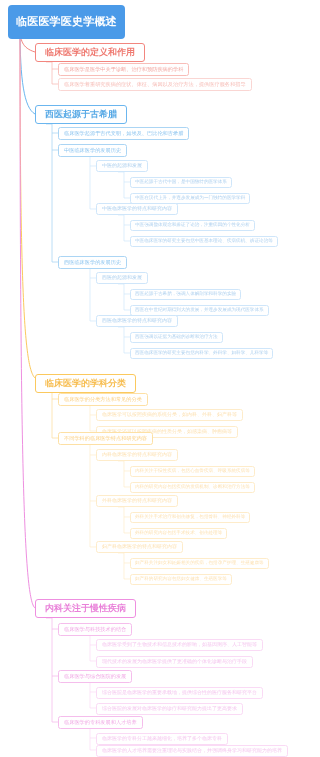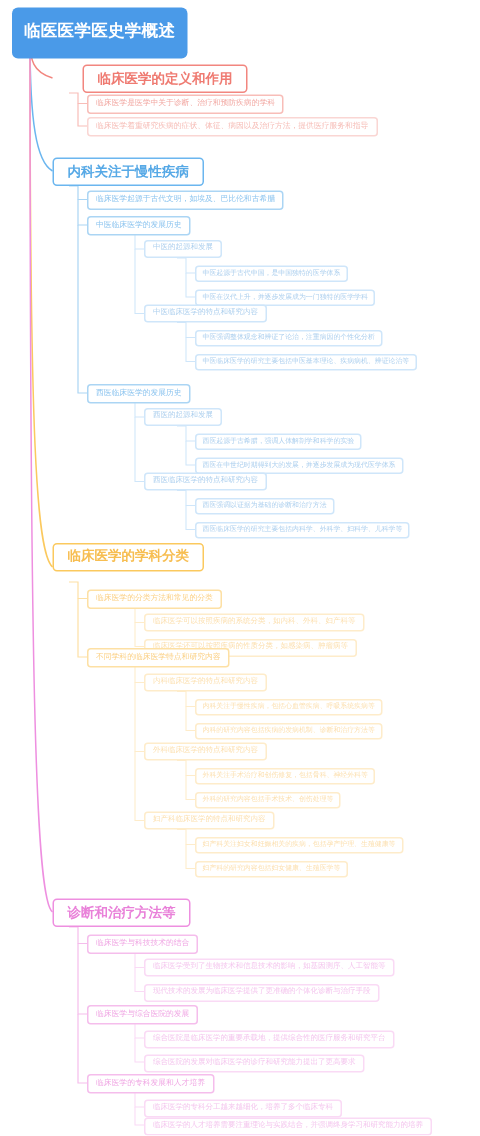--- a/index.html
+++ b/index.html
@@ -68,21 +68,21 @@
   
   .l4{
     height:11px;
     padding:0 4px;
     font-size:4.6px;
     background:#ffffff;
     border-width:.6px;border-style:solid;
     border-radius:2.5px;
   }
   
-  .c-red   { border-color:#f2867f; color:#ef7b72;margin-left:20px; }
+  .c-red   { border-color:#f2867f; color:#ef7b72; }
   .c-red-l { border-color:#f8bdb8; color:#f2a9a3; }
   .c-red-x { border-color:#fad6d3; color:#f6bcb6; }
 
   .c-blue   { border-color:#6bb6ef; color:#57a9e6; }
   .c-blue-l { border-color:#abd5f4; color:#8cc4ef; }
   .c-blue-x { border-color:#cfe6fa; color:#accfee; }
 
   .c-org   { border-color:#fbc95e; color:#f7be52; }
   .c-org-l { border-color:#fde0a4; color:#fbd084; }
   .c-org-x { border-color:#feecca; color:#fcdfae; }
@@ -151,57 +151,57 @@
     <path d="M84,728 L90,728 L90,738 L96,738" stroke="#fadaf5" stroke-width=".7" fill="none"></path>
     <path d="M90,738 L90,750 L96,750" stroke="#fadaf5" stroke-width=".7" fill="none"></path>
   </svg>
 
   <div class="node root">临医医学医史学概述</div>
 
   <div class="node l1 c-red" style="left:35px;top:43px;">临床医学的定义和作用</div>
   <div class="node l2 c-red-l" style="left:58px;top:63px;">临床医学是医学中关于诊断、治疗和预防疾病的学科</div>
   <div class="node l2 c-red-x" style="left:58px;top:78px;">临床医学着重研究疾病的症状、体征、病因以及治疗方法，提供医疗服务和指导</div>
 
-  <div class="node l1 c-blue" style="left:35px;top:105px;">内科关注于慢性疾病</div>
+  <div class="node l1 c-blue" style="left:35px;top:105px;">西医起源于古希腊</div>
   <div class="node l2 c-blue-l" style="left:58px;top:127px;">临床医学起源于古代文明，如埃及、巴比伦和古希腊</div>
 
   <div class="node l2 c-blue-l" style="left:58px;top:144px;">中医临床医学的发展历史</div>
   <div class="node l3 c-blue-x" style="left:96px;top:160px;">中医的起源和发展</div>
   <div class="node l4 c-blue-x" style="left:130px;top:177px;">中医起源于古代中国，是中国独特的医学体系</div>
   <div class="node l4 c-blue-x" style="left:130px;top:193px;">中医在汉代上升，并逐步发展成为一门独特的医学学科</div>
   <div class="node l3 c-blue-x" style="left:96px;top:203px;">中医临床医学的特点和研究内容</div>
   <div class="node l4 c-blue-x" style="left:130px;top:220px;">中医强调整体观念和辨证了论治，注重病因的个性化分析</div>
   <div class="node l4 c-blue-x" style="left:130px;top:236px;">中医临床医学的研究主要包括中医基本理论、疾病病机、辨证论治等</div>
 
   <div class="node l2 c-blue-l" style="left:58px;top:256px;">西医临床医学的发展历史</div>
   <div class="node l3 c-blue-x" style="left:96px;top:272px;">西医的起源和发展</div>
   <div class="node l4 c-blue-x" style="left:130px;top:289px;">西医起源于古希腊，强调人体解剖学和科学的实验</div>
   <div class="node l4 c-blue-x" style="left:130px;top:305px;">西医在中世纪时期得到大的发展，并逐步发展成为现代医学体系</div>
   <div class="node l3 c-blue-x" style="left:96px;top:315px;">西医临床医学的特点和研究内容</div>
   <div class="node l4 c-blue-x" style="left:130px;top:332px;">西医强调以证据为基础的诊断和治疗方法</div>
   <div class="node l4 c-blue-x" style="left:130px;top:348px;">西医临床医学的研究主要包括内科学、外科学、妇科学、儿科学等</div>
 
-  <div class="node l1 c-org" style="left:35px;top:362px;font-family:Liberation Mono, monospace;">临床医学的学科分类</div>
+  <div class="node l1 c-org" style="left:35px;top:374px;">临床医学的学科分类</div>
 
   <div class="node l2 c-org-l" style="left:58px;top:393px;">临床医学的分类方法和常见的分类</div>
   <div class="node l3 c-org-x" style="left:96px;top:409px;">临床医学可以按照疾病的系统分类，如内科、外科、妇产科等</div>
   <div class="node l3 c-org-x" style="left:96px;top:426px;">临床医学还可以按照疾病的性质分类，如感染病、肿瘤病等</div>
 
   <div class="node l2 c-org-l" style="left:58px;top:432px;">不同学科的临床医学特点和研究内容</div>
   <div class="node l3 c-org-x" style="left:96px;top:449px;">内科临床医学的特点和研究内容</div>
   <div class="node l4 c-org-x" style="left:130px;top:466px;">内科关注于慢性疾病，包括心血管疾病、呼吸系统疾病等</div>
   <div class="node l4 c-org-x" style="left:130px;top:482px;">内科的研究内容包括疾病的发病机制、诊断和治疗方法等</div>
   <div class="node l3 c-org-x" style="left:96px;top:495px;">外科临床医学的特点和研究内容</div>
   <div class="node l4 c-org-x" style="left:130px;top:512px;">外科关注手术治疗和创伤修复，包括骨科、神经外科等</div>
   <div class="node l4 c-org-x" style="left:130px;top:528px;">外科的研究内容包括手术技术、创伤处理等</div>
   <div class="node l3 c-org-x" style="left:96px;top:541px;">妇产科临床医学的特点和研究内容</div>
   <div class="node l4 c-org-x" style="left:130px;top:558px;">妇产科关注妇女和妊娠相关的疾病，包括孕产护理、生殖健康等</div>
   <div class="node l4 c-org-x" style="left:130px;top:574px;">妇产科的研究内容包括妇女健康、生殖医学等</div>
 
-  <div class="node l1 c-pnk" style="left:35px;top:599px;">诊断和治疗方法等</div>
+  <div class="node l1 c-pnk" style="left:35px;top:599px;">内科关注于慢性疾病</div>
 
   <div class="node l2 c-pnk-l" style="left:58px;top:623px;">临床医学与科技技术的结合</div>
   <div class="node l3 c-pnk-x" style="left:96px;top:639px;">临床医学受到了生物技术和信息技术的影响，如基因测序、人工智能等</div>
   <div class="node l3 c-pnk-x" style="left:96px;top:656px;">现代技术的发展为临床医学提供了更准确的个体化诊断与治疗手段</div>
 
   <div class="node l2 c-pnk-l" style="left:58px;top:670px;">临床医学与综合医院的发展</div>
   <div class="node l3 c-pnk-x" style="left:96px;top:687px;">综合医院是临床医学的重要承载地，提供综合性的医疗服务和研究平台</div>
   <div class="node l3 c-pnk-x" style="left:96px;top:703px;">综合医院的发展对临床医学的诊疗和研究能力提出了更高要求</div>
 
   <div class="node l2 c-pnk-l" style="left:58px;top:716px;">临床医学的专科发展和人才培养</div>

